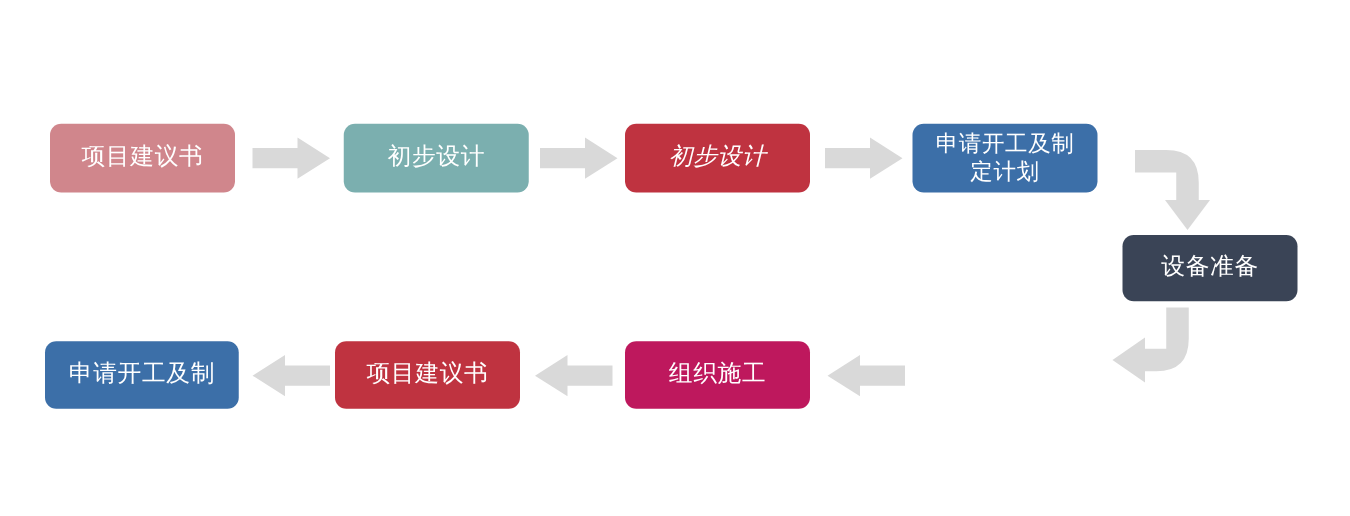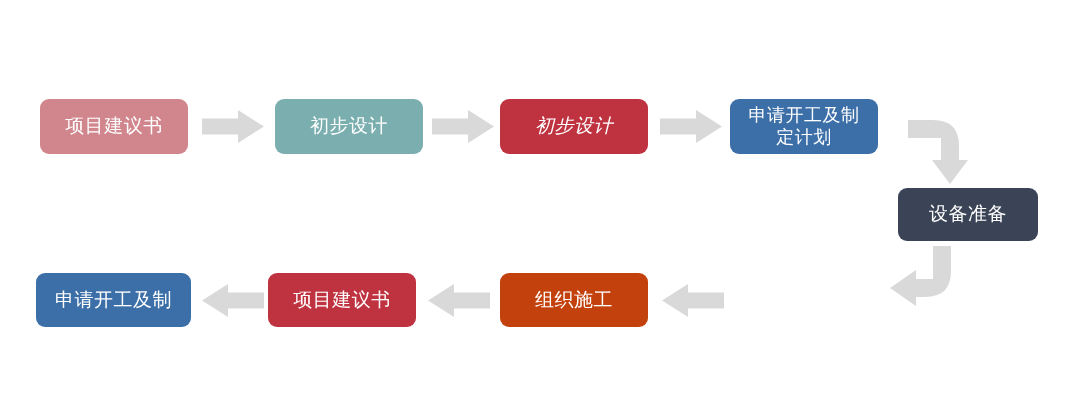--- a/index.html
+++ b/index.html
@@ -46,21 +46,21 @@
 </head>
 <body>
 
 <div id="canvas">
     <div class="node" style="left: 40px; top: 99px; width: 148px; height: 55px; background: rgb(208, 134, 140); color: rgb(255, 255, 255); font-size: 19px;"><span class="node-label">项目建议书</span></div>
     <div class="node" style="left: 275px; top: 99px; width: 148px; height: 55px; background: rgb(123, 175, 175); color: rgb(255, 255, 255); font-size: 19px;"><span class="node-label">初步设计</span></div>
     <div class="node" style="left: 500px; top: 99px; width: 148px; height: 55px; background: rgb(191, 51, 64); color: rgb(255, 255, 255); font-size: 19px; font-style: italic;"><span class="node-label">初步设计</span></div>
     <div class="node" style="left: 898px; top: 188px; width: 140px; height: 53px; background: rgb(58, 68, 86); color: rgb(255, 255, 255); font-size: 19px;"><span class="node-label">设备准备</span></div>
     <div class="node" style="left: 730px; top: 99px; width: 148px; height: 55px; background: rgb(60, 111, 168); color: rgb(255, 255, 255); font-size: 18px;"><span class="node-label">申请开工及制
 定计划</span></div>
-    <div class="node" style="left: 500px; top: 273px; width: 148px; height: 54px; background: #c2410c; color: rgb(255, 255, 255); font-size: 19px;"><span class="node-label">组织施工</span></div>
+    <div class="node" style="left: 500px; top: 273px; width: 148px; height: 54px; background: #be185d; color: rgb(255, 255, 255); font-size: 19px;"><span class="node-label">组织施工</span></div>
     <div class="node" style="left: 268px; top: 273px; width: 148px; height: 54px; background: rgb(191, 51, 64); color: rgb(255, 255, 255); font-size: 19px;"><span class="node-label">项目建议书</span></div>
     <div class="node" style="left: 36px; top: 273px; width: 155px; height: 54px; background: rgb(60, 111, 168); color: rgb(255, 255, 255); font-size: 19px;"><span class="node-label">申请开工及制</span></div>
     <div class="arrow" style="left: 202px; top: 110px; width: 62px; height: 33px;">
       <svg width="62" height="33" viewBox="0 0 62 33">
         <polygon points="0.0,8.4 36.0,8.4 36.0,0.0 62.0,16.5 36.0,33.0 36.0,24.6 0.0,24.6" fill="#D9D9D9"></polygon>
       </svg>
     </div>
     <div class="arrow" style="left: 432px; top: 110px; width: 62px; height: 33px;">
       <svg width="62" height="33" viewBox="0 0 62 33">
         <polygon points="0.0,8.4 36.0,8.4 36.0,0.0 62.0,16.5 36.0,33.0 36.0,24.6 0.0,24.6" fill="#D9D9D9"></polygon>

